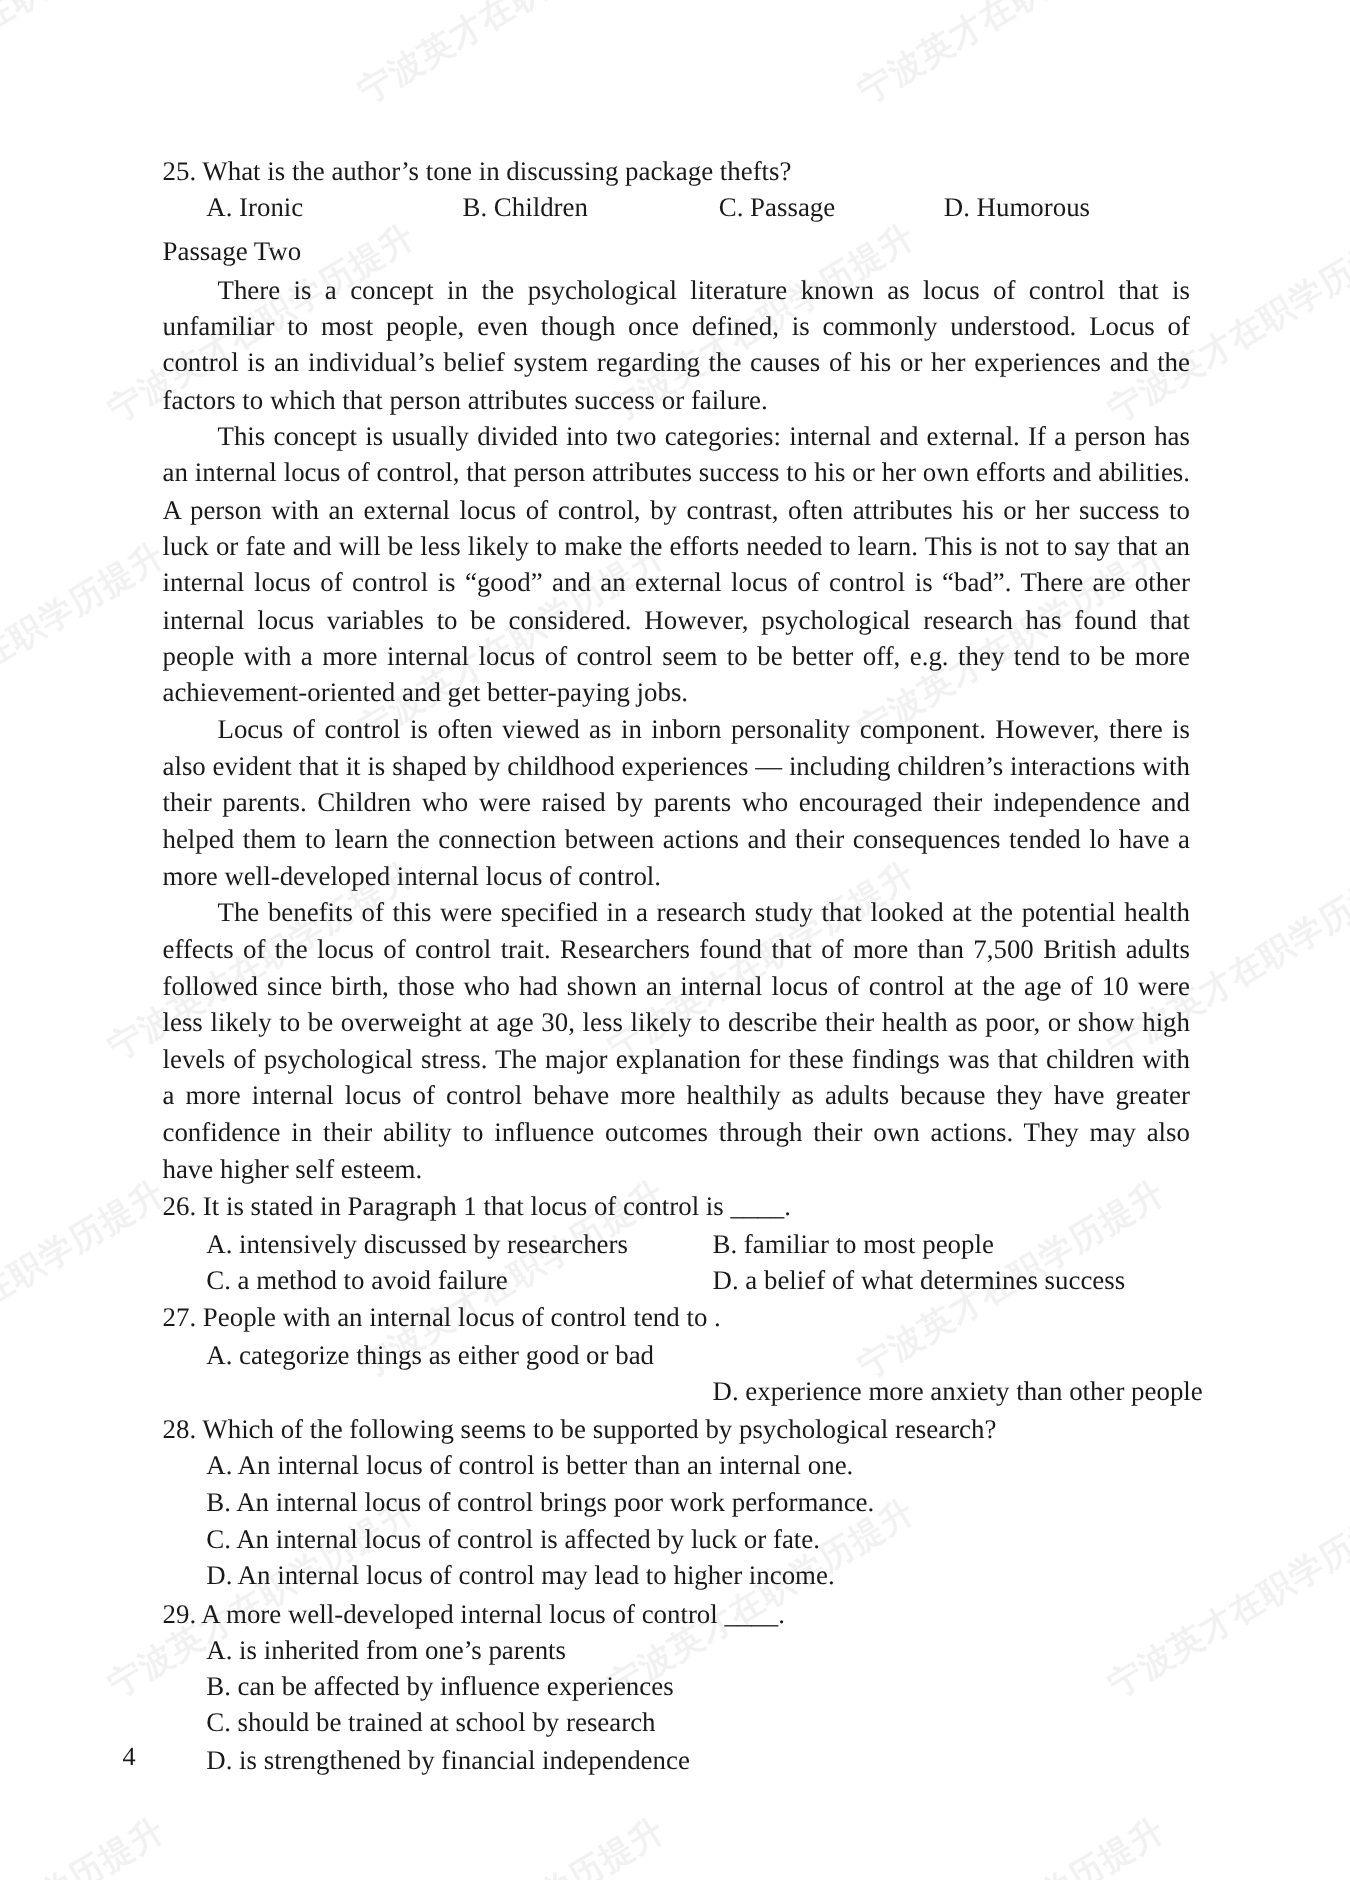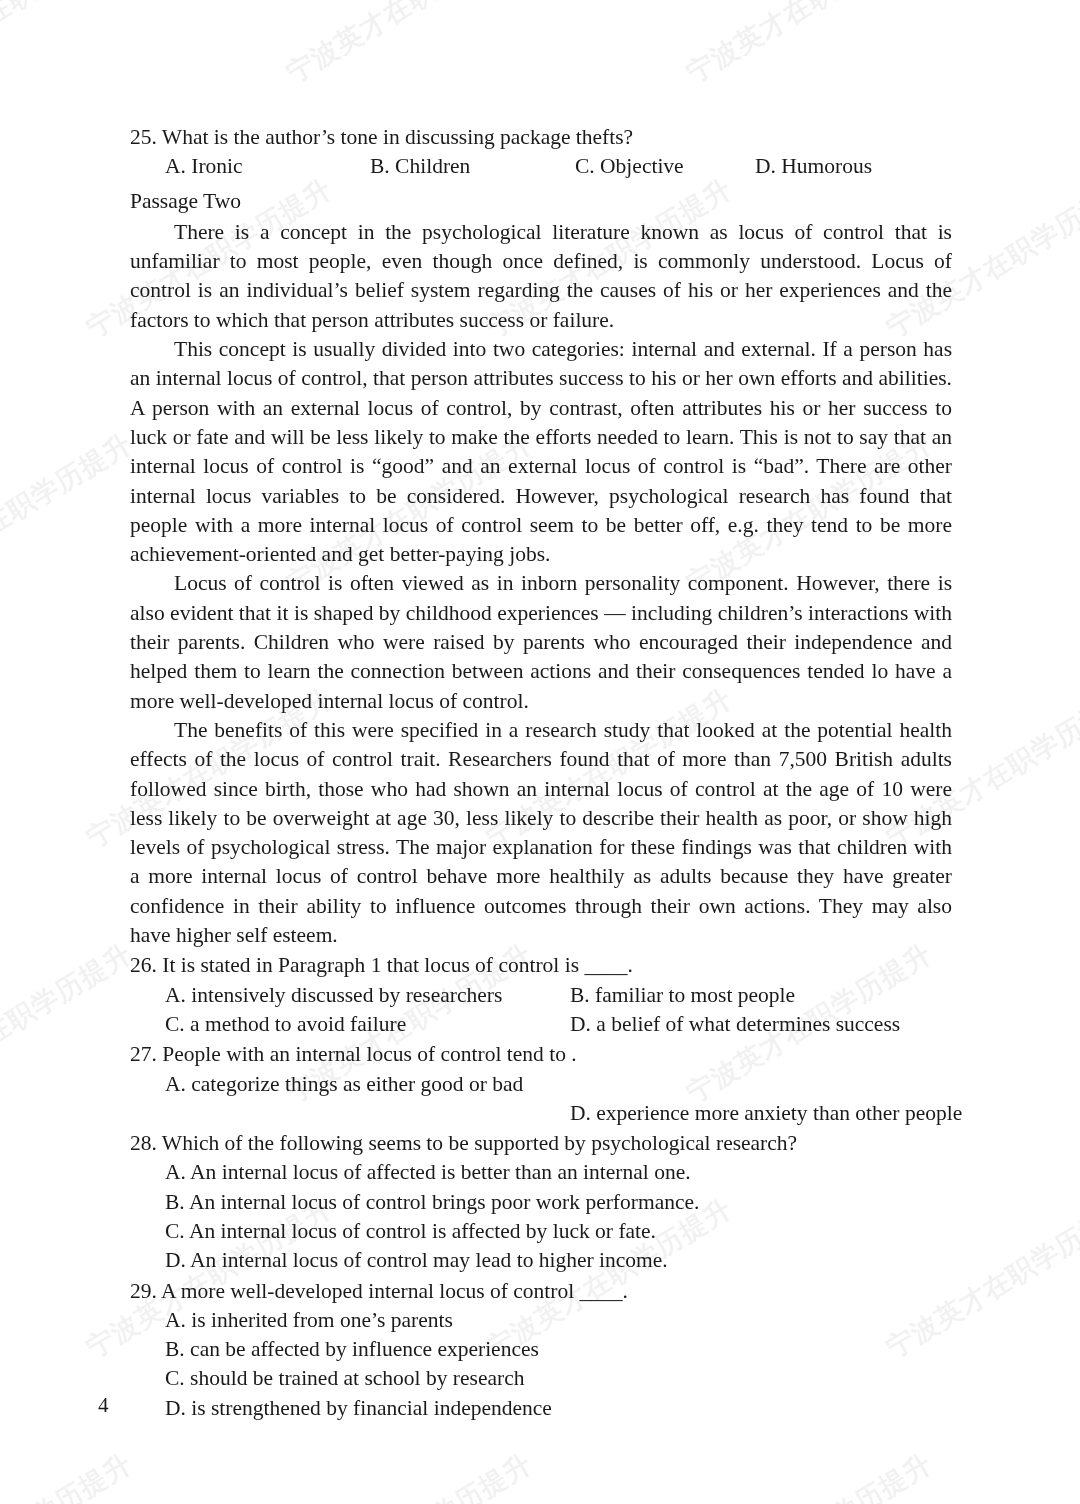--- a/index.html
+++ b/index.html
@@ -150,21 +150,21 @@
 
 <div id="page">
 
   <div class="content">
 
     <div class="q-block">
       <p class="q-line">25. What is the author’s tone in discussing package thefts?</p>
       <div class="opts-row">
         <span class="opt opt-a4">A. Ironic</span>
         <span class="opt opt-b4">B. Children</span>
-        <span class="opt opt-c4">C. Objective</span>
+        <span class="opt opt-c4">C. Passage</span>
         <span class="opt opt-d4">D. Humorous</span>
       </div>
     </div>
 
     <div class="section-title">Passage Two</div>
 
     <p class="para">There is a concept in the psychological literature known as locus of control that is unfamiliar to most people, even though once defined, is commonly understood. Locus of control is an individual’s belief system regarding the causes of his or her experiences and the factors to which that person attributes success or failure.</p>
     <p class="para">This concept is usually divided into two categories: internal and external. If a person has an internal locus of control, that person attributes success to his or her own efforts and abilities. A person with an external locus of control, by contrast, often attributes his or her success to luck or fate and will be less likely to make the efforts needed to learn. This is not to say that an internal locus of control is “good” and an external locus of control is “bad”. There are other internal locus variables to be considered. However, psychological research has found that people with a more internal locus of control seem to be better off, e.g. they tend to be more achievement-oriented and get better-paying jobs.</p>
     <p class="para">Locus of control is often viewed as in inborn personality component. However, there is also evident that it is shaped by childhood experiences — including children’s interactions with their parents. Children who were raised by parents who encouraged their independence and helped them to learn the connection between actions and their consequences tended lo have a more well-developed internal locus of control.</p>
     <p class="para">The benefits of this were specified in a research study that looked at the potential health effects of the locus of control trait. Researchers found that of more than 7,500 British adults followed since birth, those who had shown an internal locus of control at the age of 10 were less likely to be overweight at age 30, less likely to describe their health as poor, or show high levels of psychological stress. The major explanation for these findings was that children with a more internal locus of control behave more healthily as adults because they have greater confidence in their ability to influence outcomes through their own actions. They may also have higher self esteem.</p>
@@ -186,21 +186,21 @@
       <div class="opts-row">
         <span class="opt opt-col1">A. categorize things as either good or bad</span>
       </div>
       <div class="opts-row">
         <span class="opt opt-col2">D. experience more anxiety than other people</span>
       </div>
     </div>
 
     <div class="q-block">
       <p class="q-stem">28. Which of the following seems to be supported by psychological research?</p>
-      <p class="opt-single">A. An internal locus of affected is better than an internal one.</p>
+      <p class="opt-single">A. An internal locus of control is better than an internal one.</p>
       <p class="opt-single">B. An internal locus of control brings poor work performance.</p>
       <p class="opt-single">C. An internal locus of control is affected by luck or fate.</p>
       <p class="opt-single">D. An internal locus of control may lead to higher income.</p>
     </div>
 
     <div class="q-block">
       <p class="q-stem">29. A more well-developed internal locus of control ____.</p>
       <p class="opt-single">A. is inherited from one’s parents</p>
       <p class="opt-single">B. can be affected by influence experiences</p>
       <p class="opt-single">C. should be trained at school by research</p>

